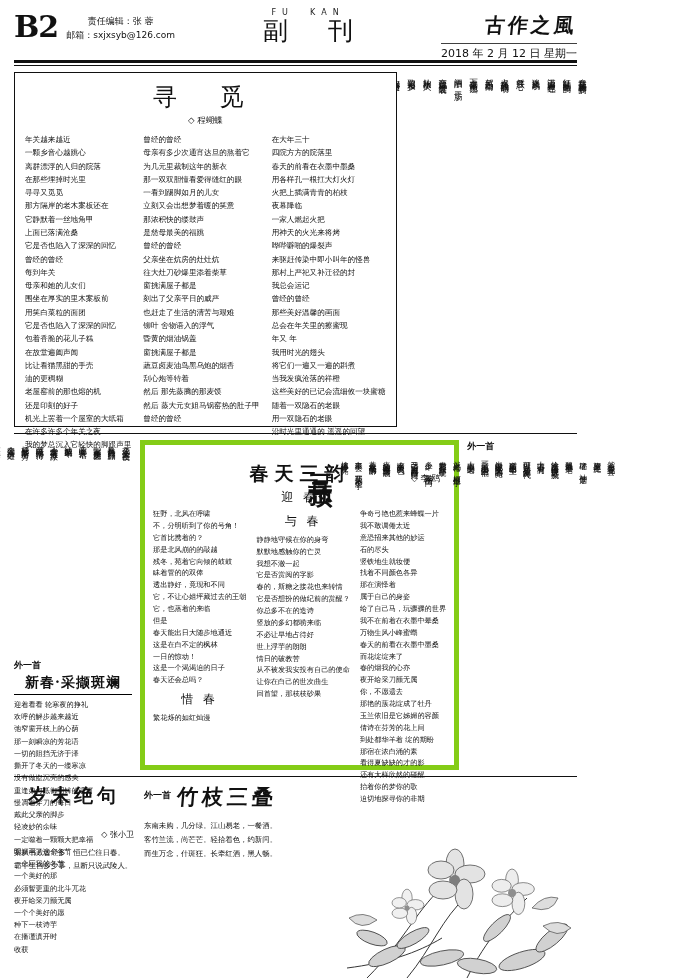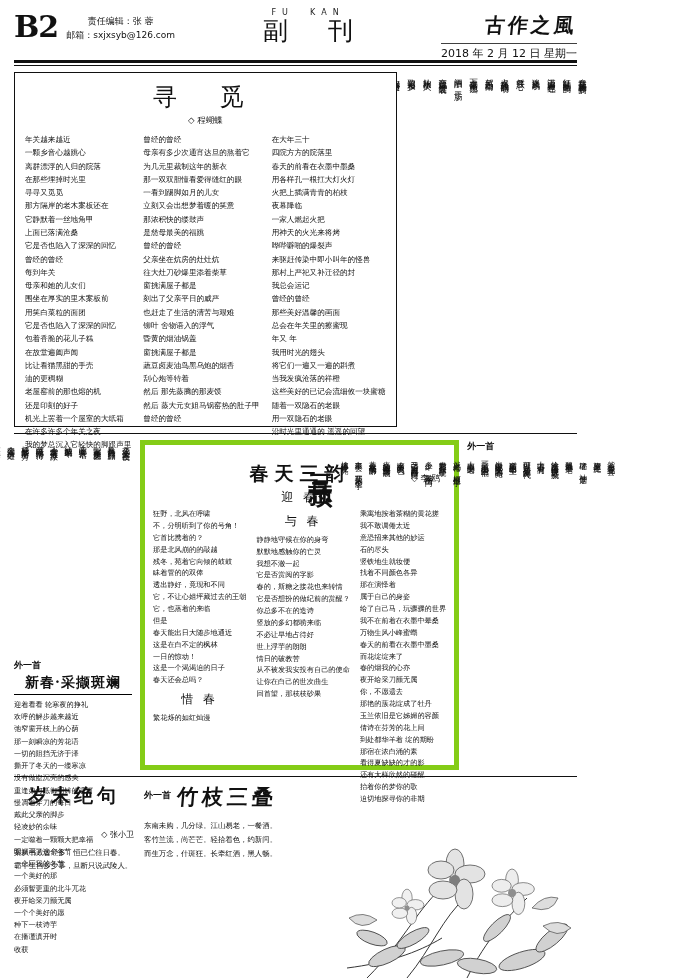--- a/index.html
+++ b/index.html
@@ -368,21 +368,21 @@
             <div></div>
             <div>竖放的多幻都唠来临</div>
             <div>不必让早地占待好</div>
             <div>世上浮芋的朗朗</div>
             <div>情日的破教苦</div>
             <div>从不被发我安投有自己的使命</div>
             <div>让你在白己的世次曲生</div>
             <div>回首望，那枝枝砂果</div>
           </div>
           <div class="c">
-            <div>乘寓地按着茶糊的黄花搓</div>
+            <div>争奇弓艳也惹来蜂蝶一片</div>
             <div>我不敢调倦太近</div>
             <div>意恐招来其他的妙运</div>
             <div>石的尽头</div>
             <div>竖铁地生就妆便</div>
             <div>找着不同颜色各异</div>
             <div>那在演怿着</div>
             <div>属于自己的身姿</div>
             <div>给了自己马，玩骤骤的世界</div>
             <div>我不在前着在衣墨中晕桑</div>
             <div>万物生风小峰蜜蠮</div>

